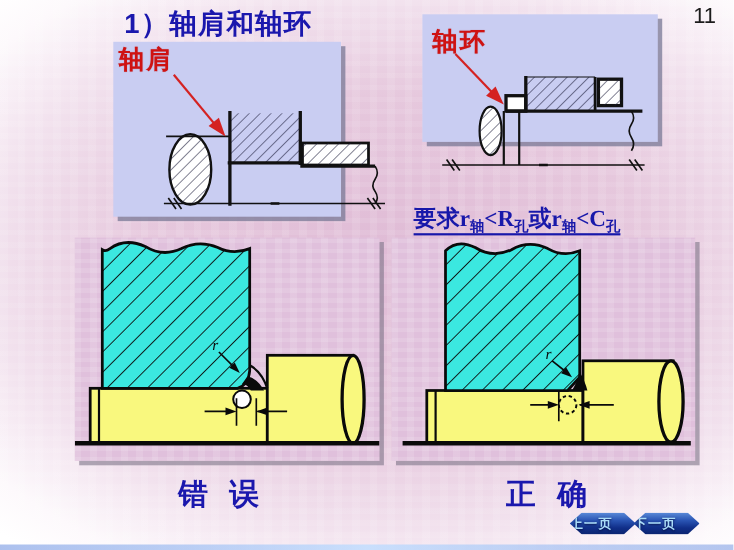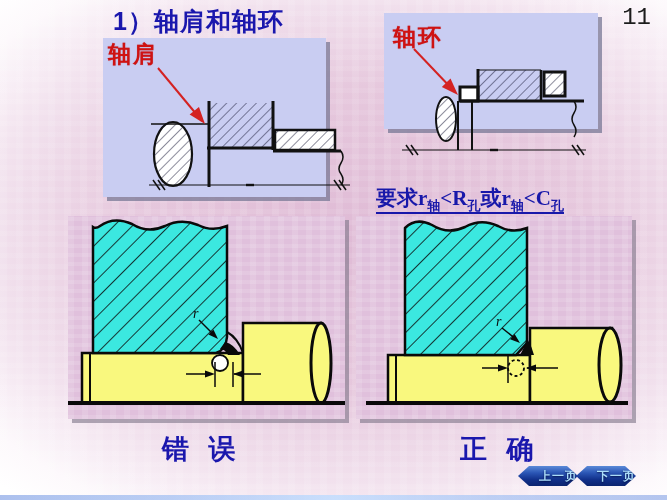--- a/index.html
+++ b/index.html
@@ -13,40 +13,40 @@
         #dfbad5 0%, #e6c8dd 45%, #f2e2ee 72%, #fdf9fc 90%, #ffffff 100%);
   }
   .slide::before{
     content:"";position:absolute;inset:0;pointer-events:none;
     background:
       repeating-linear-gradient(90deg, rgba(255,255,255,.10) 0 7px, rgba(0,0,0,0) 7px 16px),
       repeating-linear-gradient(0deg, rgba(255,255,255,.08) 0 5px, rgba(0,0,0,0) 5px 11px);
   }
   .page-number{
     position:absolute;top:4px;right:16px;
-    font-size:24px;color:#1c1c1c;font-family:Liberation Mono, monospace;
+    font-size:20px;color:#1c1c1c;
   }
   .title{
     position:absolute;left:113px;top:5px;
     font-size:25px;font-weight:bold;color:#1a17ad;
     letter-spacing:1px;white-space:nowrap;
   }
   .panel{position:absolute;}
   .panel-blue{
     background:#c9cdf2;
     box-shadow:4px 4px 0 rgba(120,120,150,.75);
   }
   .panel-pink{
     background:
       repeating-linear-gradient(90deg, rgba(255,255,255,.12) 0 6px, rgba(0,0,0,0) 6px 14px),
       repeating-linear-gradient(0deg, rgba(255,255,255,.12) 0 4px, rgba(0,0,0,0) 4px 9px),
       #e0c0dc;
     box-shadow:4px 4px 0 rgba(125,115,135,.6);
   }
-  .panel-top-left{left:103px;top:38px;width:207px;height:159px;padding-left:16px;}
+  .panel-top-left{left:103px;top:38px;width:207px;height:159px;}
   .panel-top-right{left:384px;top:13px;width:214px;height:116px;}
   .panel-bottom-left{left:68px;top:216px;width:277px;height:203px;}
   .panel-bottom-right{left:356px;top:216px;width:276px;height:203px;}
   .panel svg{position:absolute;left:0;top:0;}
   .red-label{
     position:absolute;
     font-size:23px;font-weight:bold;color:#cf1212;
     letter-spacing:2px;white-space:nowrap;
     text-shadow:0 0 1px rgba(160,0,0,.4);
   }
@@ -70,21 +70,21 @@
   }
   .caption-wrong{left:162px;top:431px;}
   .caption-correct{left:460px;top:431px;}
   .nav-btn{
     position:absolute;top:466px;width:60px;height:20px;
     border:0;padding:0;cursor:pointer;
     background:linear-gradient(180deg,#5a8ad8 0%,#2a55b4 35%,#102e88 70%,#0b2470 100%);
     clip-path:polygon(11px 0, 49px 0, 60px 10px, 49px 20px, 11px 20px, 0 10px);
     color:#aadcf8;font-size:12px;font-weight:bold;
     font-family:"Liberation Sans", sans-serif;
-    line-height:20px;text-align:right;letter-spacing:1px;
+    line-height:20px;text-align:left;letter-spacing:1px;
     text-shadow:0 1px 2px rgba(0,10,60,.9);
   }
   .nav-prev{left:518px;}
   .nav-next{left:576px;}
   .bottom-strip{
     position:absolute;left:0;bottom:0;width:667px;height:5px;
     background:linear-gradient(90deg,rgba(90,130,220,.5),rgba(190,220,255,.8),rgba(90,130,220,.45));
   }
 </style>
 </head>

